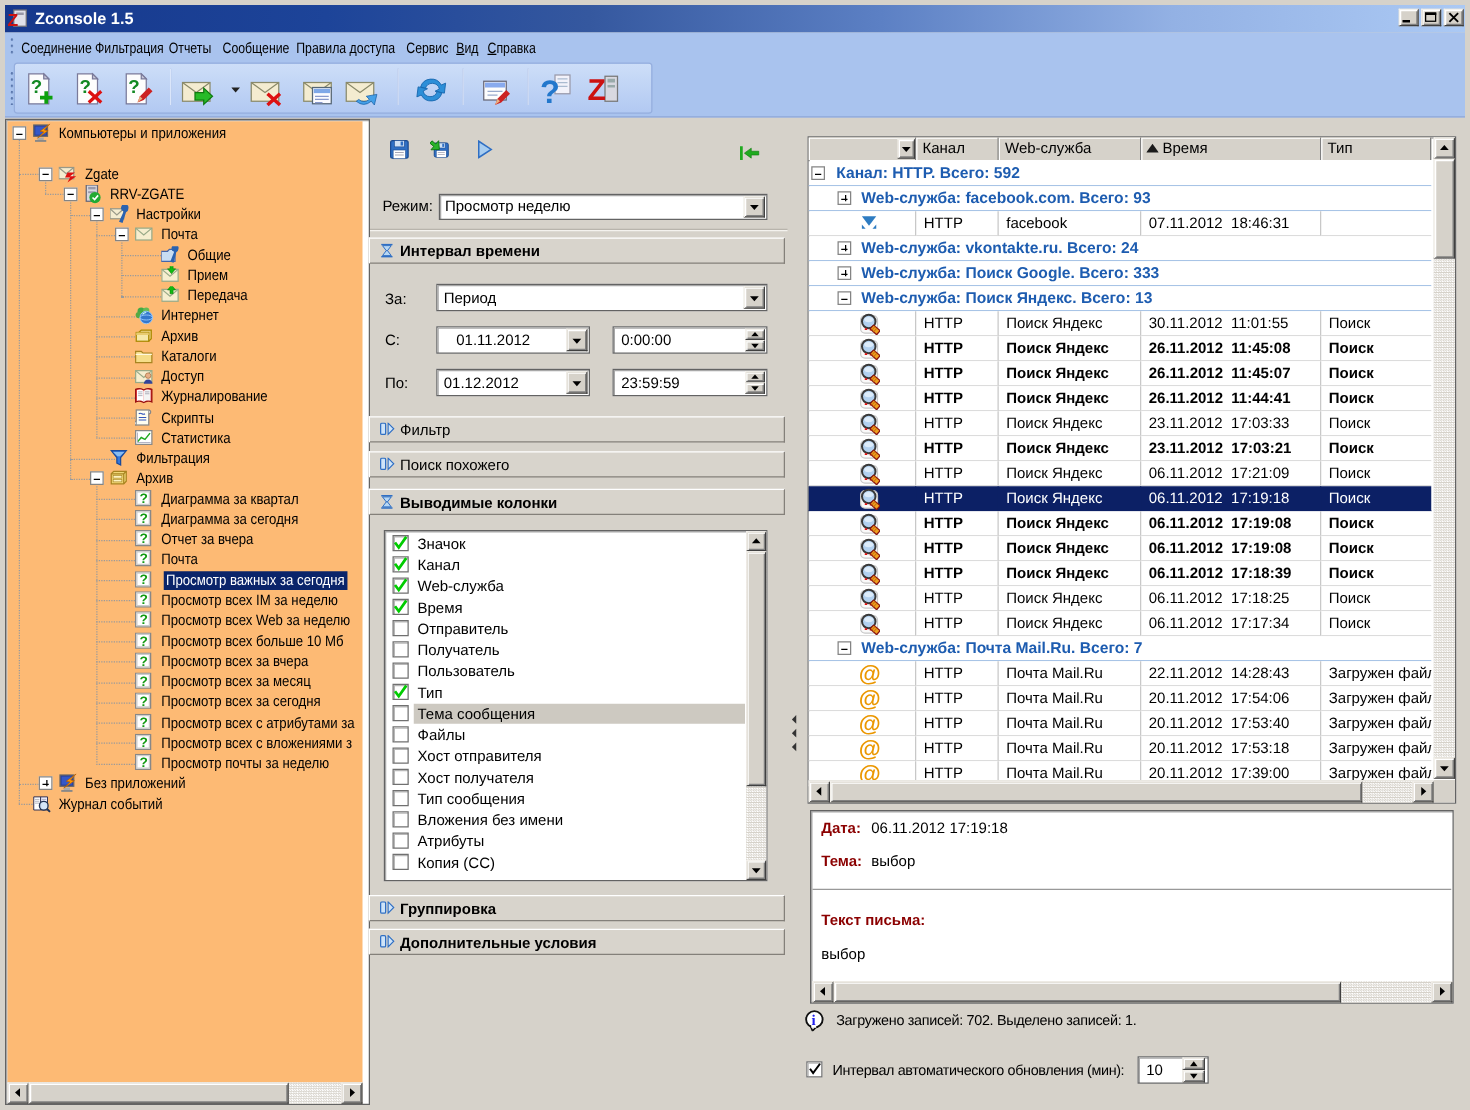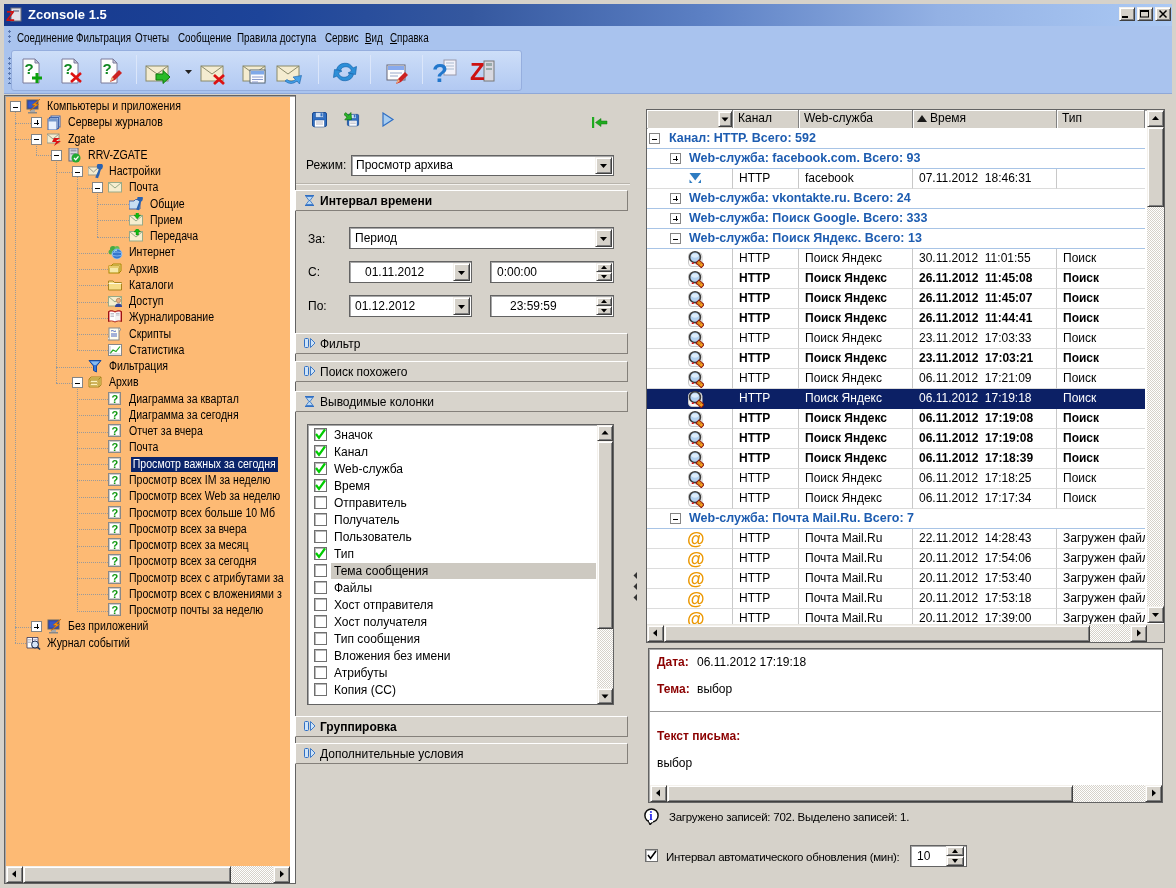--- a/index.html
+++ b/index.html
@@ -177,34 +177,20 @@
       </div>
       <svg class="a" style="left:20px;top:0.5px" width="15" height="15">
         <rect x="1" y="1" width="11" height="9" fill="#2a3f9e" stroke="#666"></rect>
         <rect x="2.3" y="2.3" width="8.4" height="6.4" fill="#3558c8"></rect>
         <rect x="4" y="11" width="5" height="2" fill="#aaa"></rect>
         <rect x="2" y="13" width="9" height="1.5" fill="#888"></rect>
         <path d="M14 0 L6 6 L9 6.5 L4 11.5 L12.5 5.5 L9.5 5Z" fill="#ff9900" stroke="#b05800" stroke-width="0.5"></path>
       </svg>
       <span class="a t" style="left:41px;top:0.5px;line-height:15px">Компьютеры и приложения</span>
     </div>
-    <div class="trow" style="left:0;top:17.76px;width:284px">
-      <div class="hstub" style="left:9px;top:8px;width:22px"></div>
-      <div class="eb" style="left:25px;top:2.5px">
-        <i></i>
-        <b></b>
-      </div>
-      <svg class="a" style="left:41px;top:0.5px" width="15" height="15">
-        <rect x="4" y="1" width="9" height="11" fill="#dce8f8" stroke="#4466aa"></rect>
-        <rect x="2.5" y="2.5" width="9" height="11" fill="#cfe0f5" stroke="#4466aa"></rect>
-        <rect x="1" y="4" width="9" height="11" fill="#e8f0fc" stroke="#4466aa"></rect>
-        <rect x="1" y="4" width="9" height="2.5" fill="#7799cc"></rect>
-      </svg>
-      <span class="a t" style="left:62px;top:0.5px;line-height:15px">Серверы журналов</span>
-    </div>
     <div class="trow" style="left:0;top:34.02px;width:284px">
       <div class="hstub" style="left:9px;top:8px;width:22px"></div>
       <div class="eb" style="left:25px;top:2.5px">
         <i></i>
       </div>
       <svg class="a" style="left:41px;top:0.5px" width="15" height="15">
         <rect x="0" y="2" width="12" height="9" fill="#f4ecd0" stroke="#998"></rect>
         <path d="M0 2 L6 7 L12 2" fill="none" stroke="#998"></path>
         <path d="M7 6 L13 6 L9 9 L14 9 L7 14 L9 10 L5 10Z" fill="#dd1111"></path>
       </svg>
@@ -548,21 +534,21 @@
   </svg>
 <svg class="a" style="left:381px;top:112px" width="14" height="15">
     <path d="M2 1 L12 7.5 L2 14Z" fill="#a8cdf0" stroke="#2f6fc4" stroke-width="1.2"></path>
   </svg>
 <svg class="a" style="left:591px;top:116px" width="17" height="13">
     <rect x="1" y="1" width="2.2" height="11" fill="#1faa1f"></rect>
     <path d="M4.5 6.5 L10 2.5 V5 H16 V8 H10 V10.5Z" fill="#1faa1f" stroke="#0d7a0d" stroke-width="0.5"></path>
   </svg>
 <div class="lbl" style="left:306px;top:158px">Режим:</div>
 <div class="fld" style="left:351px;top:155px;width:263px;height:21px">
-    <span style="position:absolute;left:4px;top:1px">Просмотр архива</span>
+    <span style="position:absolute;left:4px;top:1px">Просмотр неделю</span>
     <div class="ddb" style="right:1px;top:1px;height:17px">
       <svg width="15" height="15">
         <path d="M4 6 H11 L7.5 10Z" fill="#000"></path>
       </svg>
     </div>
   </div>
 <div class="a" style="left:296px;top:183px;width:334px;height:2px;border-top:1px solid #b8b4ac;border-bottom:1px solid #f4f2ee"></div>
 <div class="bar" style="top:190px">
     <svg style="position:absolute;left:8px;top:4px" width="12" height="11">
       <path d="M1 0.5 H10 M1 10.5 H10" stroke="#2f6fc4" stroke-width="1.4"></path>
@@ -605,21 +591,21 @@
 <div class="lbl" style="left:308px;top:299px">По:</div>
 <div class="fld" style="left:349px;top:295px;width:123px;height:22px">
     <span style="position:absolute;left:5px;top:2px">01.12.2012</span>
     <div class="ddb" style="right:1px;top:1px;height:18px">
       <svg width="15" height="16">
         <path d="M4 7 H11 L7.5 11Z" fill="#000"></path>
       </svg>
     </div>
   </div>
 <div class="fld" style="left:490px;top:295px;width:124px;height:22px">
-    <span style="position:absolute;left:19px;top:2px">23:59:59</span>
+    <span style="position:absolute;left:6px;top:2px">23:59:59</span>
     <div class="ddb" style="right:1px;top:1px;width:16px;height:9px">
       <svg width="14" height="7">
         <path d="M7 1.5 L10 5 H4Z" fill="#000"></path>
       </svg>
     </div>
     <div class="ddb" style="right:1px;top:10px;width:16px;height:9px">
       <svg width="14" height="7">
         <path d="M7 5.5 L10 2 H4Z" fill="#000"></path>
       </svg>
     </div>
@@ -637,21 +623,21 @@
       <path d="M6.5 0.5 L11 5 L6.5 9.5Z" fill="#cfe4f8" stroke="#2f6fc4" stroke-width="0.9"></path>
     </svg>
     <span style="position:absolute;left:24px;top:1px;font-weight:normal">Поиск похожего</span>
   </div>
 <div class="bar" style="top:391px">
     <svg style="position:absolute;left:8px;top:4px" width="12" height="11">
       <path d="M1 0.5 H10 M1 10.5 H10" stroke="#2f6fc4" stroke-width="1.4"></path>
       <path d="M2 1.5 H9 L6 5.5 H5Z" fill="#b8d8f4" stroke="#2f6fc4" stroke-width="0.8"></path>
       <path d="M2 9.5 H9 L6 5.5 H5Z" fill="#b8d8f4" stroke="#2f6fc4" stroke-width="0.8"></path>
     </svg>
-    <span style="position:absolute;left:24px;top:1px;font-weight:normal">Выводимые колонки</span>
+    <span style="position:absolute;left:24px;top:1px;font-weight:bold">Выводимые колонки</span>
   </div>
 <div class="a" style="left:307px;top:424px;width:307px;height:281px;background:#fff;border:1px solid #636363;box-shadow:inset 1px 1px 0 #a8a8a8"></div>
 <div class="a" style="left:314px;top:428px;width:13px;height:13px;background:#fff;border:1px solid #707070;box-shadow:inset 1px 1px 0 #b8b8b8">
     <svg width="13" height="12" style="position:absolute;left:-1px;top:-1px">
       <path d="M2 6 L5 10 L11 1.5" stroke="#00cc00" stroke-width="2.2" fill="none"></path>
     </svg>
   </div>
 <div class="lbl" style="left:334px;top:428px">Значок</div>
 <div class="a" style="left:314px;top:445px;width:13px;height:13px;background:#fff;border:1px solid #707070;box-shadow:inset 1px 1px 0 #b8b8b8">
     <svg width="13" height="12" style="position:absolute;left:-1px;top:-1px">
@@ -719,21 +705,21 @@
       <rect x="0.5" y="0.5" width="4" height="9" rx="1" fill="#cfe4f8" stroke="#2f6fc4"></rect>
       <path d="M6.5 0.5 L11 5 L6.5 9.5Z" fill="#cfe4f8" stroke="#2f6fc4" stroke-width="0.9"></path>
     </svg>
     <span style="position:absolute;left:24px;top:1px;font-weight:bold">Группировка</span>
   </div>
 <div class="bar" style="top:743px">
     <svg style="position:absolute;left:8px;top:4px" width="12" height="11">
       <rect x="0.5" y="0.5" width="4" height="9" rx="1" fill="#cfe4f8" stroke="#2f6fc4"></rect>
       <path d="M6.5 0.5 L11 5 L6.5 9.5Z" fill="#cfe4f8" stroke="#2f6fc4" stroke-width="0.9"></path>
     </svg>
-    <span style="position:absolute;left:24px;top:1px;font-weight:normal">Дополнительные условия</span>
+    <span style="position:absolute;left:24px;top:1px;font-weight:bold">Дополнительные условия</span>
   </div>
 <div class="a" style="left:646px;top:109px;width:519px;height:534px;background:#fff;border:1px solid #636363;box-shadow:inset 1px 1px 0 #a8a8a8"></div>
 <div class="a" style="left:647px;top:110px;width:498px;height:18px;background:#d6d2ca">
     <div class="hcell" style="left:0px;width:86px"></div>
     <div class="hcell" style="left:86px;width:66px">Канал</div>
     <div class="hcell" style="left:152px;width:114px">Web-служба</div>
     <div class="hcell" style="left:266px;width:144px">
       <svg style="position:absolute;left:4px;top:5px" width="10" height="8">
         <path d="M5 0 L10 7 H0Z" fill="#1a1a1a"></path>
       </svg>

